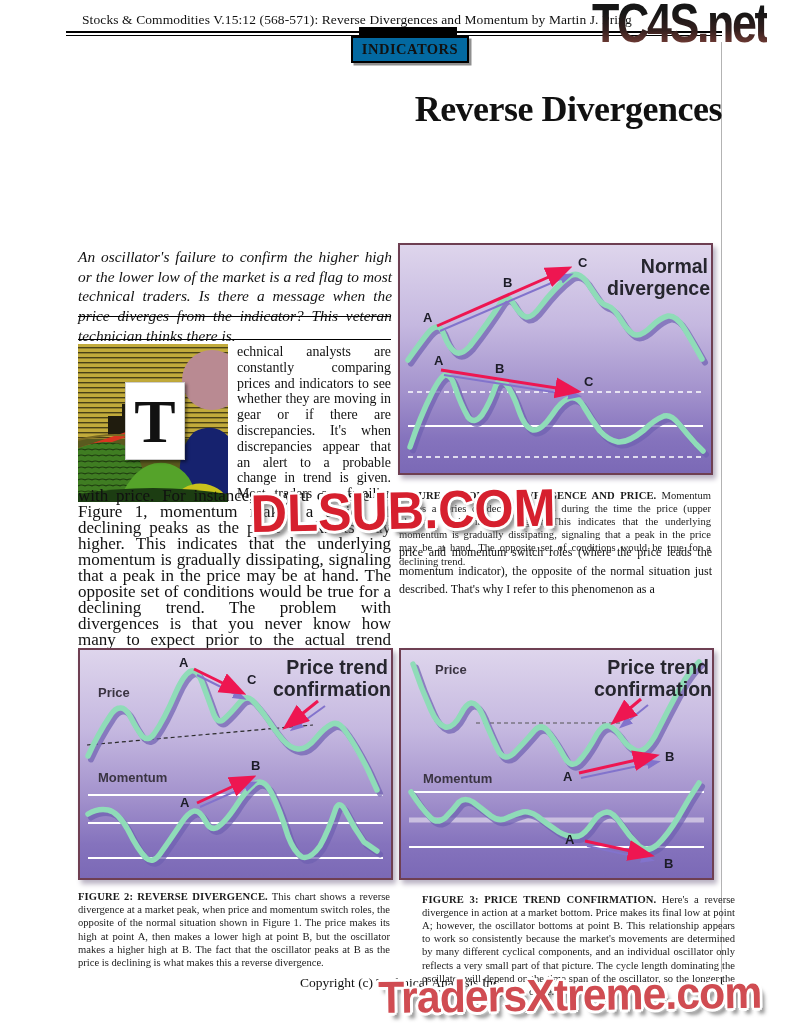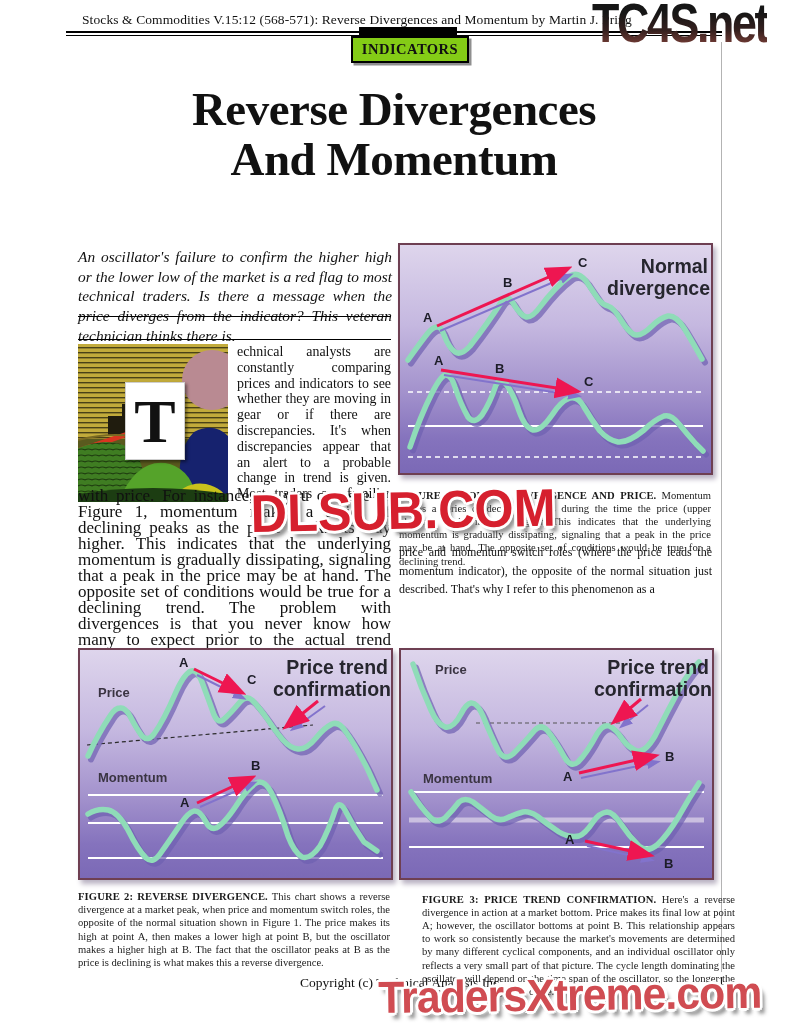--- a/index.html
+++ b/index.html
@@ -7,34 +7,34 @@
         font-family:"Liberation Serif","DejaVu Serif",serif;color:#111;}
   .abs{position:absolute;}
   .serif{font-family:"Liberation Serif","DejaVu Serif",serif;}
 
   
   .citation{left:82px;top:12px;font-size:13.5px;letter-spacing:.1px;}
   .rule{background:#000;}
   .rule1{left:66px;top:31px;width:656px;height:2px;}
   .rule2{left:66px;top:35px;width:656px;height:1px;}
   .ind-tab{left:359px;top:27px;width:98px;height:10px;background:#000;}
-  .ind-box{left:351px;top:36px;width:114px;height:23px;background:#84cc16;border:2px solid #000;
+  .ind-box{left:351px;top:36px;width:114px;height:23px;background:#0369a1;border:2px solid #000;
            box-shadow:2.5px 2.5px 0 #8f8f8f;display:flex;align-items:center;justify-content:center;}
   .ind-label{font-weight:bold;font-size:14.5px;letter-spacing:.5px;}
 
   .tc4s{left:592px;top:-10px;font-family:"Liberation Sans","DejaVu Sans",sans-serif;
         font-weight:bold;font-size:56px;letter-spacing:-3px;transform:scaleX(.8);transform-origin:left top;
         background:linear-gradient(180deg,#161616 35%,#35201e 62%,#8a463e 92%);
         -webkit-background-clip:text;background-clip:text;-webkit-text-fill-color:transparent;z-index:30;}
 
   .vline{left:721px;top:42px;width:1px;height:930px;background:#b3b3b3;}
 
   
-  .title{left:66px;top:84px;width:656px;text-align:center;font-weight:bold;
-         font-size:47px;line-height:50px;letter-spacing:-.5px;}
+  .title{left:66px;top:84px;width:656px;text-align:right;font-weight:bold;
+         font-size:36px;line-height:50px;letter-spacing:-.5px;}
 
   
   .intro{left:78px;top:247px;width:314px;font-style:italic;font-size:15.4px;line-height:19.7px;text-align:justify;}
   .rule-a{left:78px;top:316px;width:313px;height:1px;background:#000;}
   .byline{left:78px;top:318px;width:313px;text-align:center;font-weight:bold;font-style:italic;font-size:15px;}
   .rule-b{left:78px;top:339px;width:313px;height:1px;background:#000;}
 
   
   .beside{left:237px;top:344px;width:154px;height:158px;overflow:hidden;
           font-size:13.9px;line-height:15.8px;text-align:justify;}
@@ -96,21 +96,20 @@
   <div class="abs rule rule2"></div>
   <div class="abs ind-tab"></div>
   <div class="abs ind-box">
     <span class="ind-label">INDICATORS</span>
   </div>
   <div class="abs tc4s wm">TC4S.net</div>
   <div class="abs vline"></div>
 
   <div class="abs title">
     <div>Reverse Divergences</div>
-    <div>And Momentum</div>
   </div>
 
   <div class="abs intro">An oscillator's failure to confirm the higher high or the lower low of the market is a red flag to most technical traders. Is there a message when the price diverges from the indicator? This veteran technician thinks there is.</div>
   <div class="abs rule-a"></div>
   <div class="abs rule-b"></div>
 
   <svg class="abs artwork" width="150" height="158" viewBox="0 0 150 158">
     <defs>
       <pattern id="hl" width="6" height="5" patternUnits="userSpaceOnUse">
         <rect width="6" height="5" fill="#c2ab3b"></rect>

